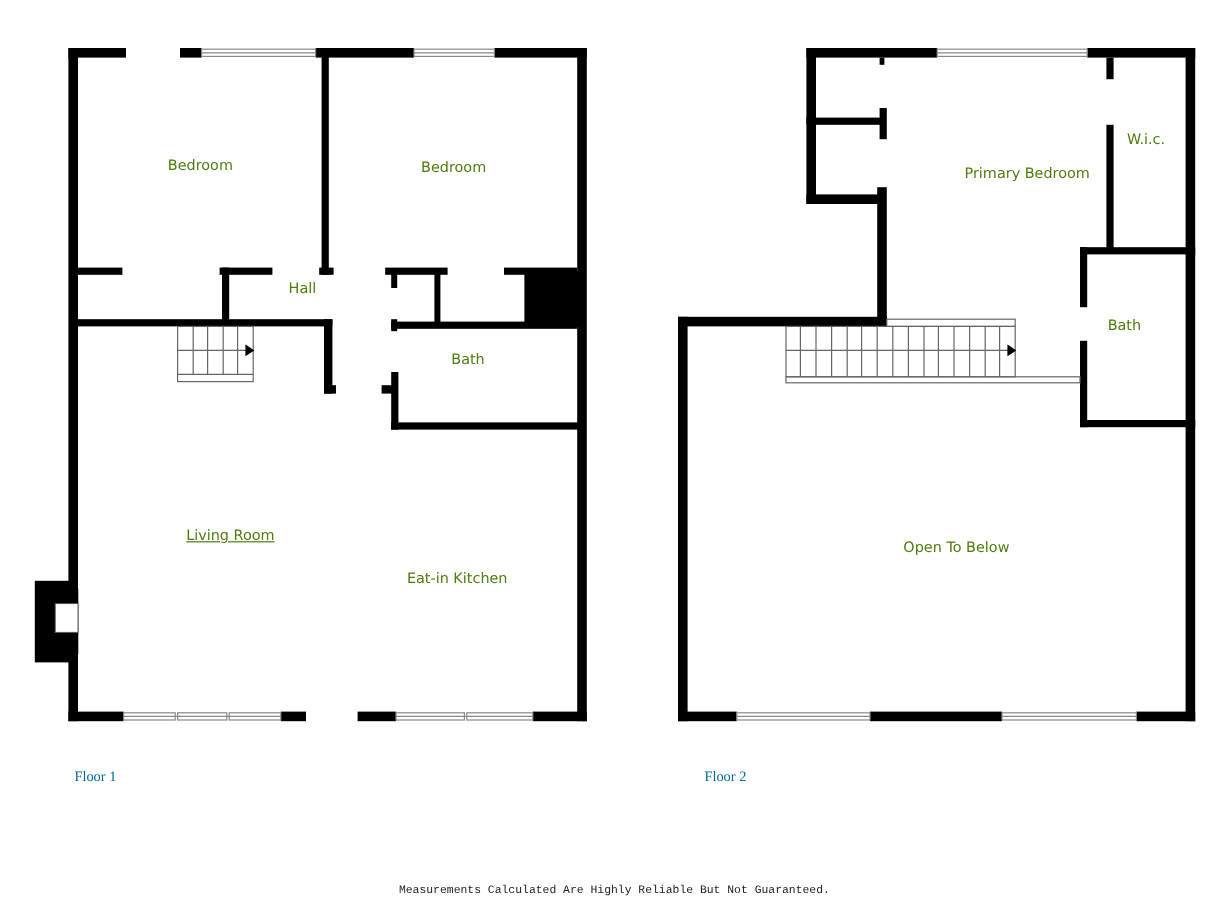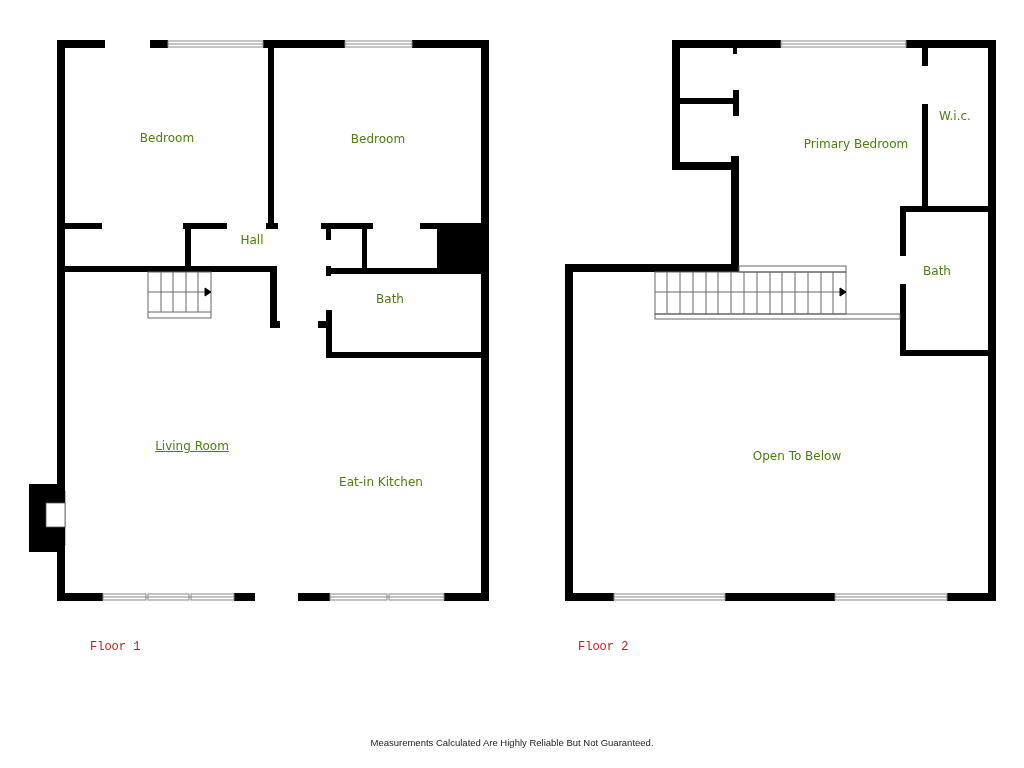--- a/index.html
+++ b/index.html
@@ -1,20 +1,20 @@
 <!DOCTYPE html>
 <html><head>
   <meta charset="utf-8">
   <style>
     html, body { margin: 0; padding: 0; background: #ffffff; }
     body { width: 1024px; height: 768px; position: relative; overflow: hidden; font-family: "DejaVu Sans", sans-serif; }
     svg.plan { position: absolute; left: 0; top: 0; }
     .lbl { position: absolute; font-family: "DejaVu Sans", sans-serif; font-size: 12px; color: #4d7c0f; white-space: nowrap; transform: translate(-50%, -50%); }
-    .floor-lbl { position: absolute; font-family: Liberation Mono, monospace; font-size: 12px; color: #b91c1c; margin-left: 28px; }
-    .disclaimer { position: absolute; left: 512px; top: 742px; transform: translate(-50%, -50%); font-family: Liberation Sans, sans-serif; font-size: 9.5px; color: #222; white-space: nowrap; }
+    .floor-lbl { position: absolute; font-family: Liberation Serif, serif; font-size: 12px; color: #0369a1; }
+    .disclaimer { position: absolute; left: 512px; top: 742px; transform: translate(-50%, -50%); font-family: Liberation Mono, monospace; font-size: 9.5px; color: #222; white-space: nowrap; }
   </style>
 </head>
 <body>
 
 <svg class="plan" width="1024" height="768" viewBox="0 0 1024 768" xmlns="http://www.w3.org/2000/svg">
   <defs>
     <pattern id="hatch" width="6" height="6" patternUnits="userSpaceOnUse" patternTransform="rotate(45)">
       <line x1="0" y1="0" x2="0" y2="6" stroke="#000" stroke-width="1"></line>
     </pattern>
   </defs>
@@ -166,15 +166,15 @@
 <div class="lbl" style="left:390px; top:299px;">Bath</div>
 <div class="lbl" style="left:192px; top:446px;text-decoration:underline;">Living Room</div>
 <div class="lbl" style="left:381px; top:482px;">Eat-in Kitchen</div>
 
 <div class="lbl" style="left:856px; top:144px;">Primary Bedroom</div>
 <div class="lbl" style="left:955px; top:116px;">W.i.c.</div>
 <div class="lbl" style="left:937px; top:271px;">Bath</div>
 <div class="lbl" style="left:769px; top:456px;margin-left:28px;">Open To Below</div>
 
 <div class="floor-lbl" style="left:62px; top:640px;">Floor 1</div>
-<div class="floor-lbl" style="left:550px; top:640px;">Floor 2</div>
+<div class="floor-lbl" style="left:587px; top:640px;">Floor 2</div>
 
 <div class="disclaimer">Measurements Calculated Are Highly Reliable But Not Guaranteed.</div>
 
 </body></html>

